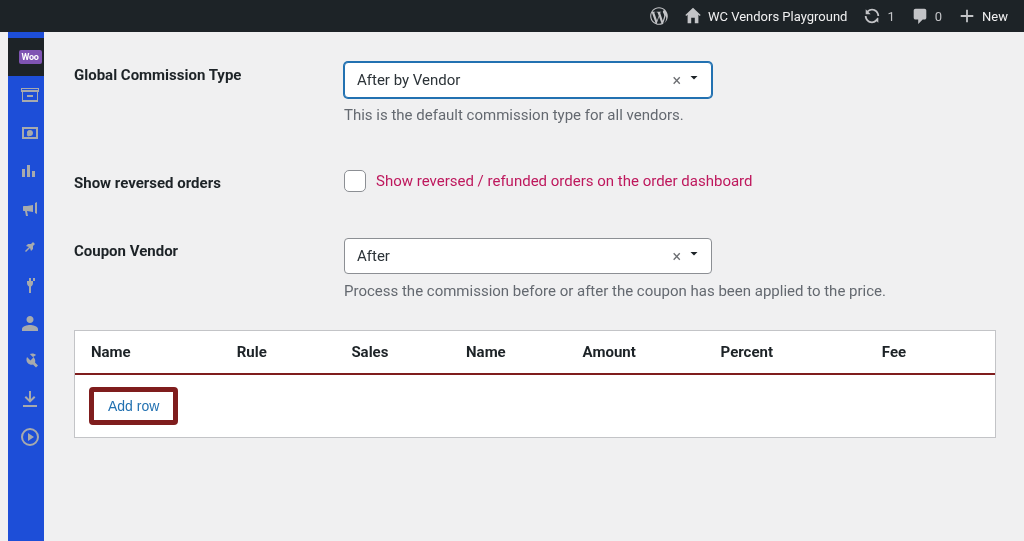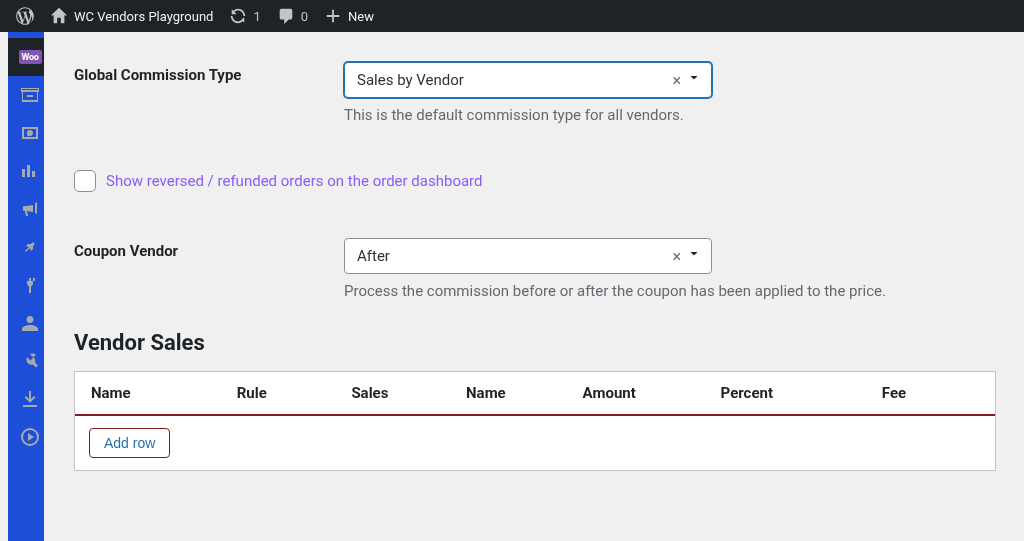--- a/index.html
+++ b/index.html
@@ -13,20 +13,21 @@
 
   
   .adminbar {
     height: 32px;
     background: #1d2327;
     color: #c3c4c7;
     display: flex;
     align-items: center;
     padding: 0 8px;
     font-size: 13px;
+    justify-content: flex-end;
   }
   .adminbar-item {
     display: flex;
     align-items: center;
     color: #f0f0f1;
     padding: 0 8px;
     height: 100%;
     cursor: pointer;
     gap: 6px;
   }
@@ -125,21 +126,21 @@
   }
   .chk {
     width: 22px; height: 22px;
     border: 1.5px solid #8c8f94;
     border-radius: 5px;
     background: #fff;
     cursor: pointer;
   }
   .chk-label {
     font-size: 15px;
-    color: #8b5cf6;
+    color: #be185d;
   }
 
   h2.section-title {
     font-size: 22px;
     font-weight: 700;
     color: #1d2327;
     margin-top: 6px;
     margin-bottom: 16px;
   }
   .section-desc {
@@ -165,21 +166,21 @@
   .col-rule { width: 118px; }
   .col-sales { width: 118px; }
   .col-type { width: 120px; }
   .col-amount { width: 142px; }
   .col-percent { width: 166px; }
   .col-fee { width: 100px; }
   .table-body {
     padding: 12px 14px;
   }
   .add-row-btn {
-    border: 1px solid #7f1d1d;
+    border: 5px solid #7f1d1d;
     background: #fff;
     color: #2271b1;
     font-size: 14px;
     padding: 6px 14px;
     border-radius: 4px;
     cursor: pointer;
   }
 </style>
 </head>
 <body>
@@ -283,33 +284,34 @@
       </svg>
   </div>
 </div>
 
 <div class="content">
 
   <div class="form-row">
     <div class="label-col">Global Commission Type</div>
     <div class="field-col">
       <div class="select2">
-        <span class="value">Sales by Vendor</span>
+        <span class="value">After by Vendor</span>
         <span class="clear">×</span>
         <span class="caret">
           <svg viewBox="0 0 20 20">
               <path d="M5 7l5 5 5-5z"></path>
             </svg>
         </span>
       </div>
       <div class="desc">This is the default commission type for all vendors.</div>
     </div>
   </div>
 
   <div class="form-row">
+    <div class="label-col">Show reversed orders</div>
     <div class="field-col">
       <div class="checkbox-row">
         <div class="chk"></div>
         <span class="chk-label">Show reversed / refunded orders on the order dashboard</span>
       </div>
     </div>
   </div>
 
   <div class="form-row" style="margin-bottom:30px">
     <div class="label-col">Coupon Vendor</div>
@@ -320,21 +322,20 @@
         <span class="caret">
           <svg viewBox="0 0 20 20">
               <path d="M5 7l5 5 5-5z"></path>
             </svg>
         </span>
       </div>
       <div class="desc">Process the commission before or after the coupon has been applied to the price.</div>
     </div>
   </div>
 
-  <h2 class="section-title">Vendor Sales</h2>
 
   <div class="table">
     <div class="table-head">
       <div class="col col-name">Name</div>
       <div class="col col-rule">Rule</div>
       <div class="col col-sales">Sales</div>
       <div class="col col-type">Name</div>
       <div class="col col-amount">Amount</div>
       <div class="col col-percent">Percent</div>
       <div class="col col-fee">Fee</div>

